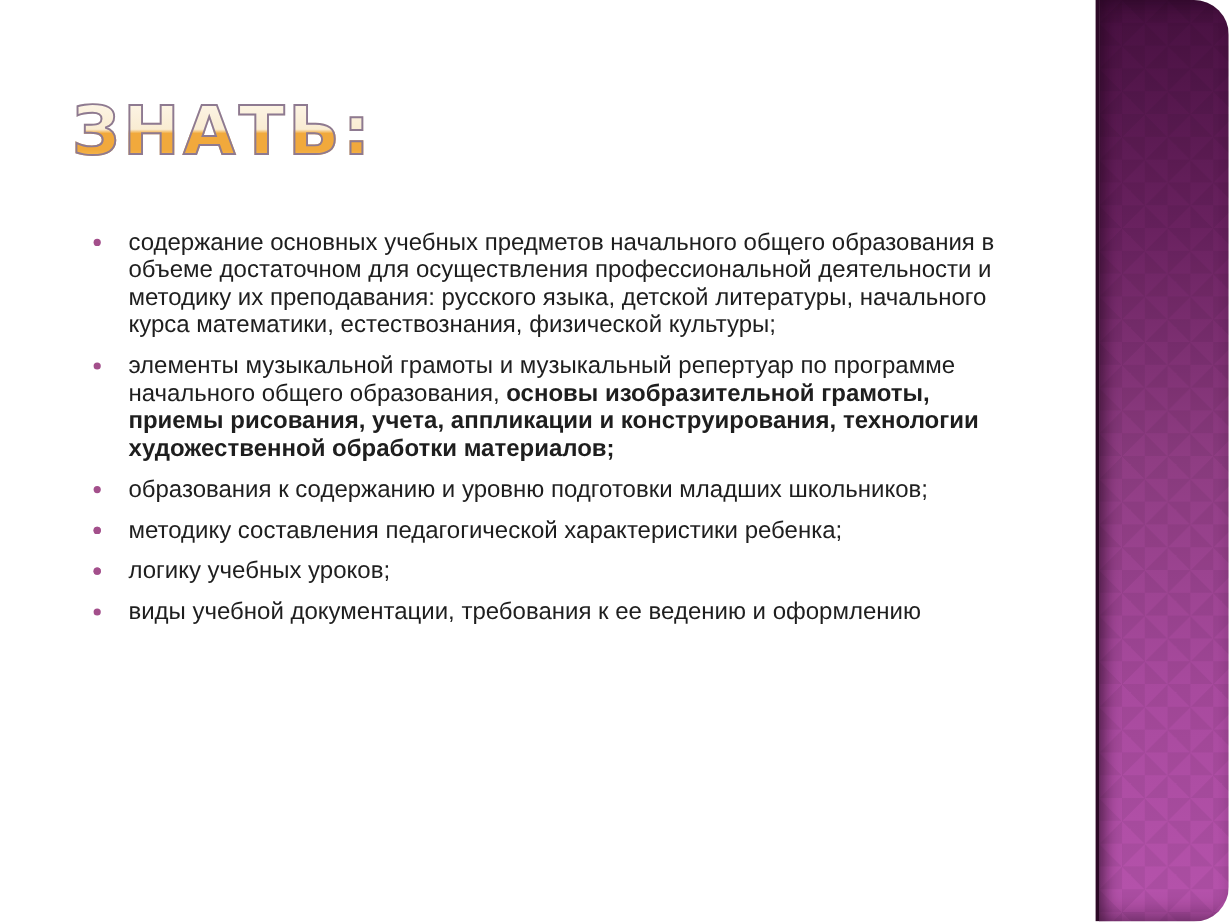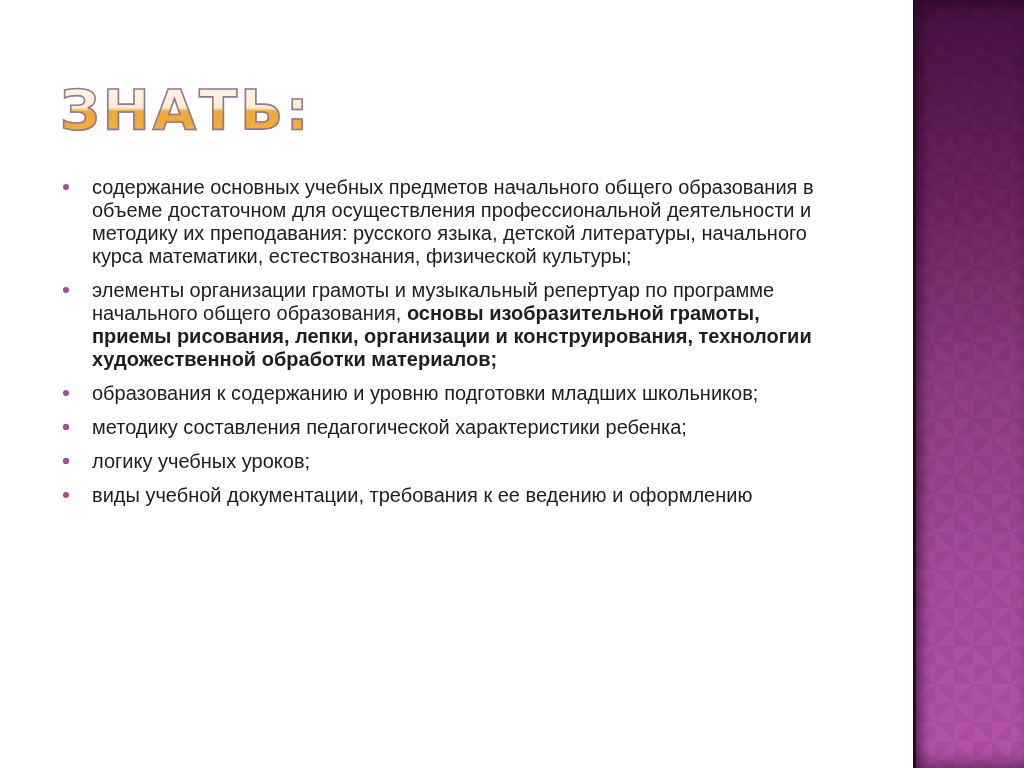--- a/index.html
+++ b/index.html
@@ -7,20 +7,21 @@
     padding: 0;
     background: #ffffff;
   }
   .slide {
     position: relative;
     width: 1024px;
     height: 768px;
     background: var(--color-background, #ffffff);
     overflow: hidden;
     font-family: "Liberation Sans", sans-serif;
+    border-radius: 29px;
   }
 
   
   .slide-title {
     position: absolute;
     left: 60px;
     top: 82px;
     margin: 0;
     font-family: "DejaVu Sans", sans-serif;
     font-size: 56px;
@@ -41,21 +42,21 @@
     color: transparent;
     -webkit-text-stroke: 1.6px var(--color-title-outline, #8e7a91);
   }
 
   
   .bullet-list {
     position: absolute;
     left: 60px;
     top: 176px;
     width: 760px;
-    margin: 0;
+    margin: 15px;
     padding: 0;
     list-style: none;
     color: var(--color-text, #1e1e1e);
     font-size: 20px;
     line-height: 1.15;
   }
   .bullet-list li {
     position: relative;
     padding-left: 32px;
     margin-bottom: 11px;
@@ -101,21 +102,21 @@
   }
 </style>
 </head>
 <body>
 
 <div class="slide">
   <h1 class="slide-title">ЗНАТЬ:</h1>
 
   <ul class="bullet-list">
       <li><span class="bullet-dot"></span><span class="bullet-text">содержание основных учебных предметов начального общего образования в объеме достаточном для осуществления профессиональной деятельности и методику их преподавания: русского языка, детской литературы, начального курса математики, естествознания, физической культуры;</span></li>
-      <li><span class="bullet-dot"></span><span class="bullet-text">элементы организации грамоты и музыкальный репертуар по программе начального общего образования, </span><span class="bullet-text-bold">основы изобразительной грамоты, приемы рисования, лепки, организации и конструирования, технологии художественной обработки материалов;</span></li>
+      <li><span class="bullet-dot"></span><span class="bullet-text">элементы музыкальной грамоты и музыкальный репертуар по программе начального общего образования, </span><span class="bullet-text-bold">основы изобразительной грамоты, приемы рисования, учета, аппликации и конструирования, технологии художественной обработки материалов;</span></li>
       <li><span class="bullet-dot"></span><span class="bullet-text">образования к содержанию и уровню подготовки младших школьников;</span></li>
       <li><span class="bullet-dot"></span></li>
       <li><span class="bullet-dot"></span><span class="bullet-text">методику составления педагогической характеристики ребенка;</span></li>
       <li><span class="bullet-dot"></span></li>
       <li><span class="bullet-dot"></span><span class="bullet-text">логику учебных уроков;</span></li>
       <li><span class="bullet-dot"></span><span class="bullet-text">виды учебной документации, требования к ее ведению и оформлению</span></li>
     </ul>
 
   <div class="sidebar"></div>
 </div>

